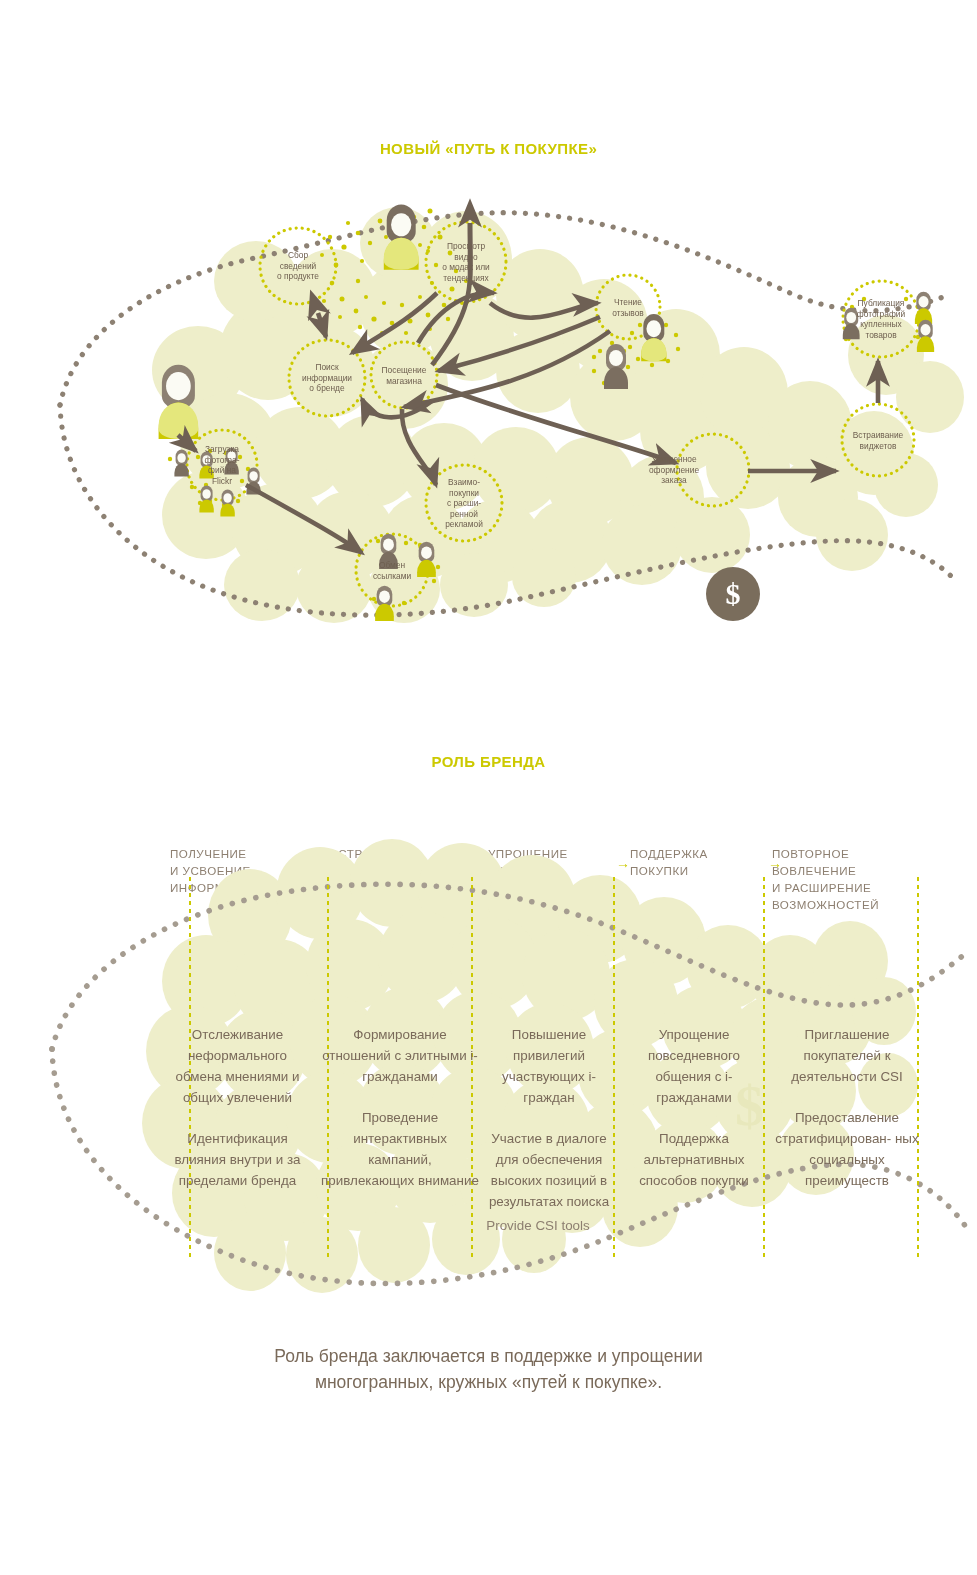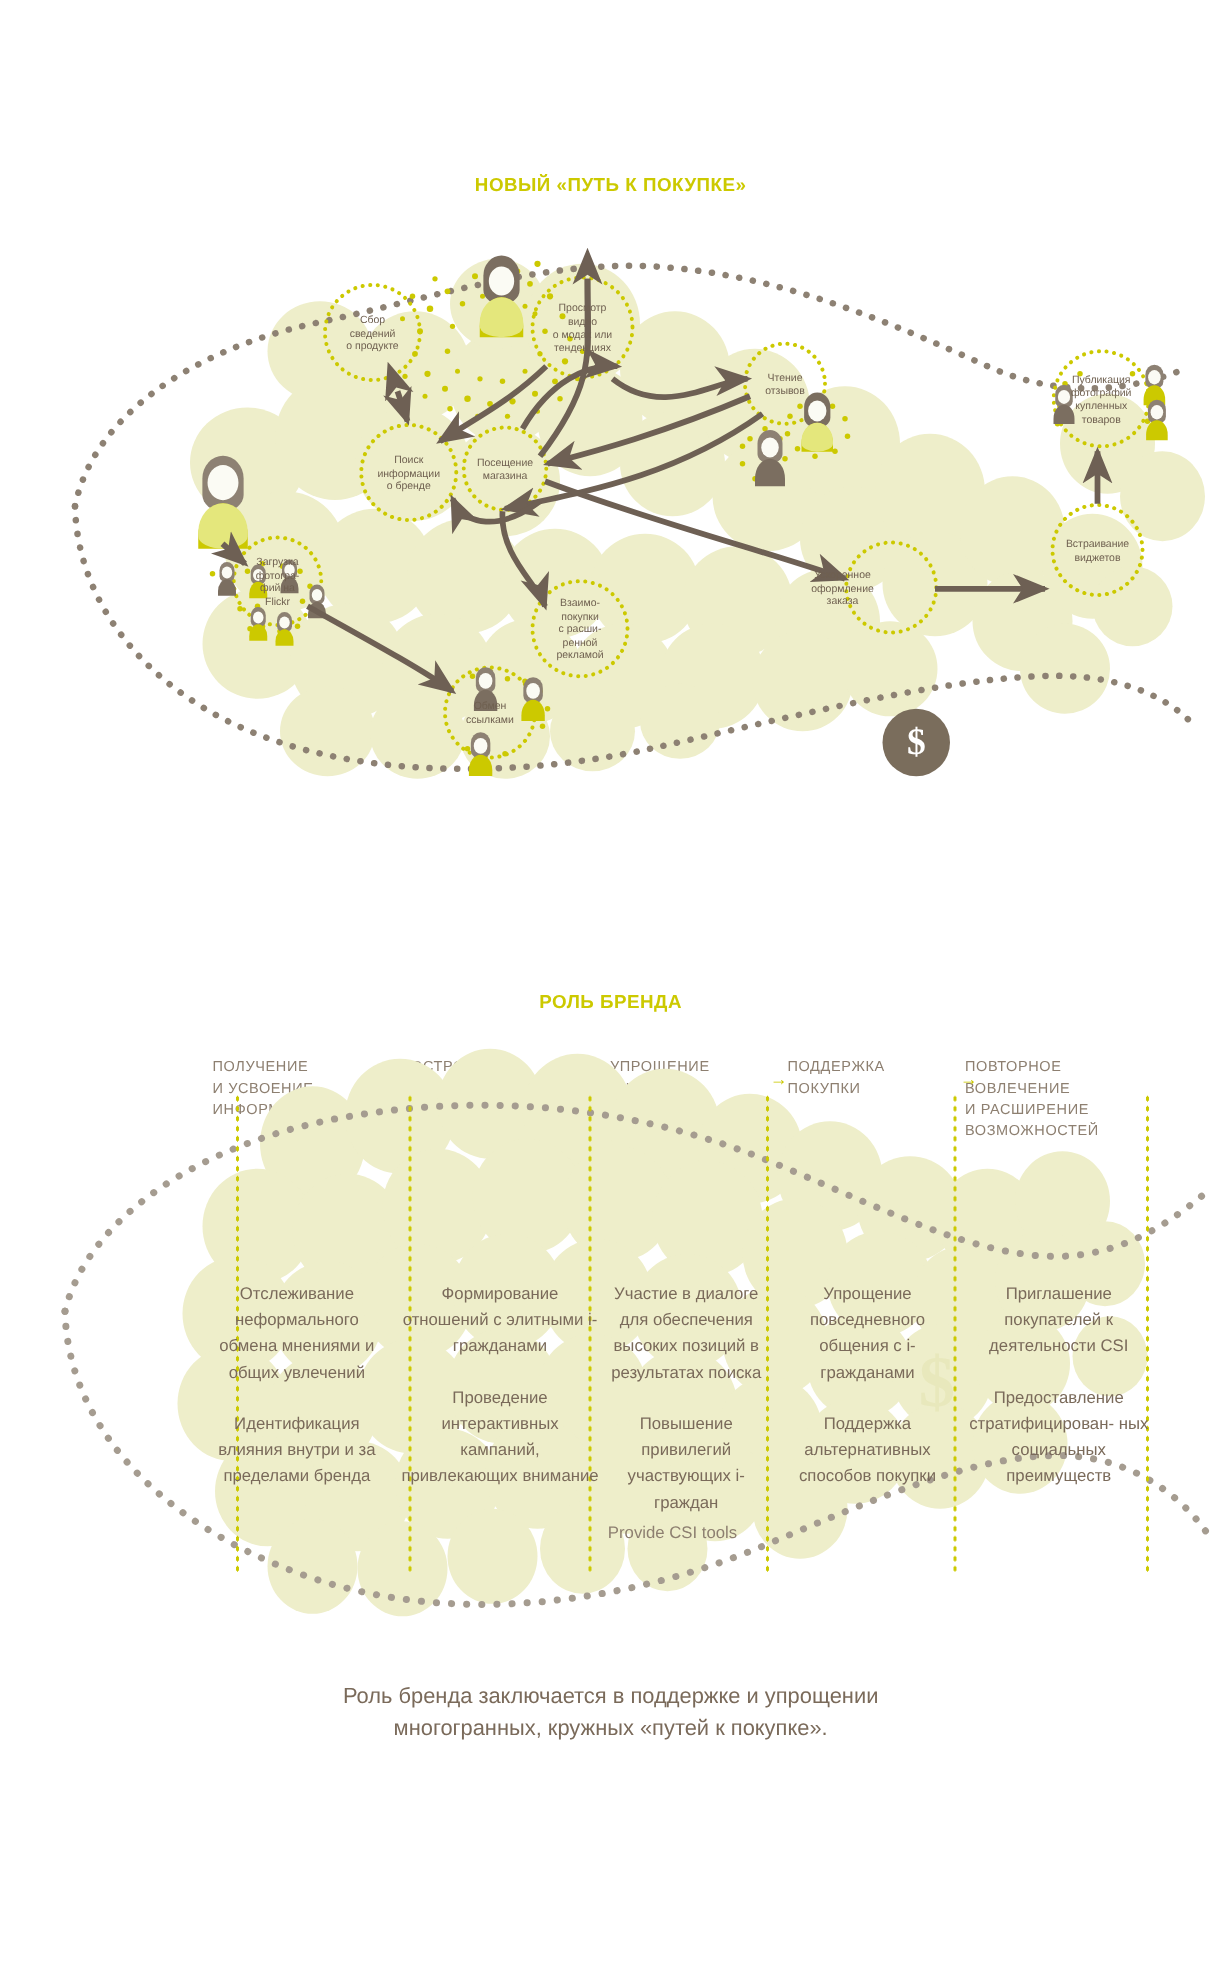--- a/index.html
+++ b/index.html
@@ -25,21 +25,21 @@
   .section-title {
     position: absolute;
     width: 100%;
     text-align: center;
     font-weight: bold;
     font-size: 15px;
     letter-spacing: 0.4px;
     color: #ccc900;
   }
   #title-top { top: 140px; }
-  #title-bottom { top: 753px; margin-top: 40px; }
+  #title-bottom { top: 753px; }
 
   
   .caption {
     position: absolute;
     width: 100%;
     text-align: center;
     font-size: 17.5px;
     line-height: 26px;
     color: #7a6a5a;
   }
@@ -614,22 +614,22 @@
   <div id="phase-bodies">
       <div class="phase-body" style="left: 170px; width: 135px; top: 1005px;">
         <p>Отслеживание неформального обмена мнениями и общих увлечений</p>
         <p>Идентификация влияния внутри и за пределами бренда</p>
       </div>
       <div class="phase-body" style="left: 320px; width: 160px; top: 1005px;">
         <p>Формирование отношений с элитными i-гражданами</p>
         <p>Проведение интерактивных кампаний, привлекающих внимание</p>
       </div>
       <div class="phase-body" style="left: 488px; width: 122px; top: 1005px;">
+        <p>Повышение привилегий участвующих i-граждан</p>
         <p>Участие в диалоге для обеспечения высоких позиций в результатах поиска</p>
-        <p>Повышение привилегий участвующих i-граждан</p>
       </div>
       <div class="phase-body" style="left: 630px; width: 128px; top: 1005px;">
         <p>Упрощение повседневного общения с i-гражданами</p>
         <p>Поддержка альтернативных способов покупки</p>
       </div>
       <div class="phase-body" style="left: 772px; width: 150px; top: 1005px;">
         <p>Приглашение покупателей к деятельности CSI</p>
         <p>Предоставление стратифицирован- ных социальных преимуществ</p>
       </div>
     </div>

